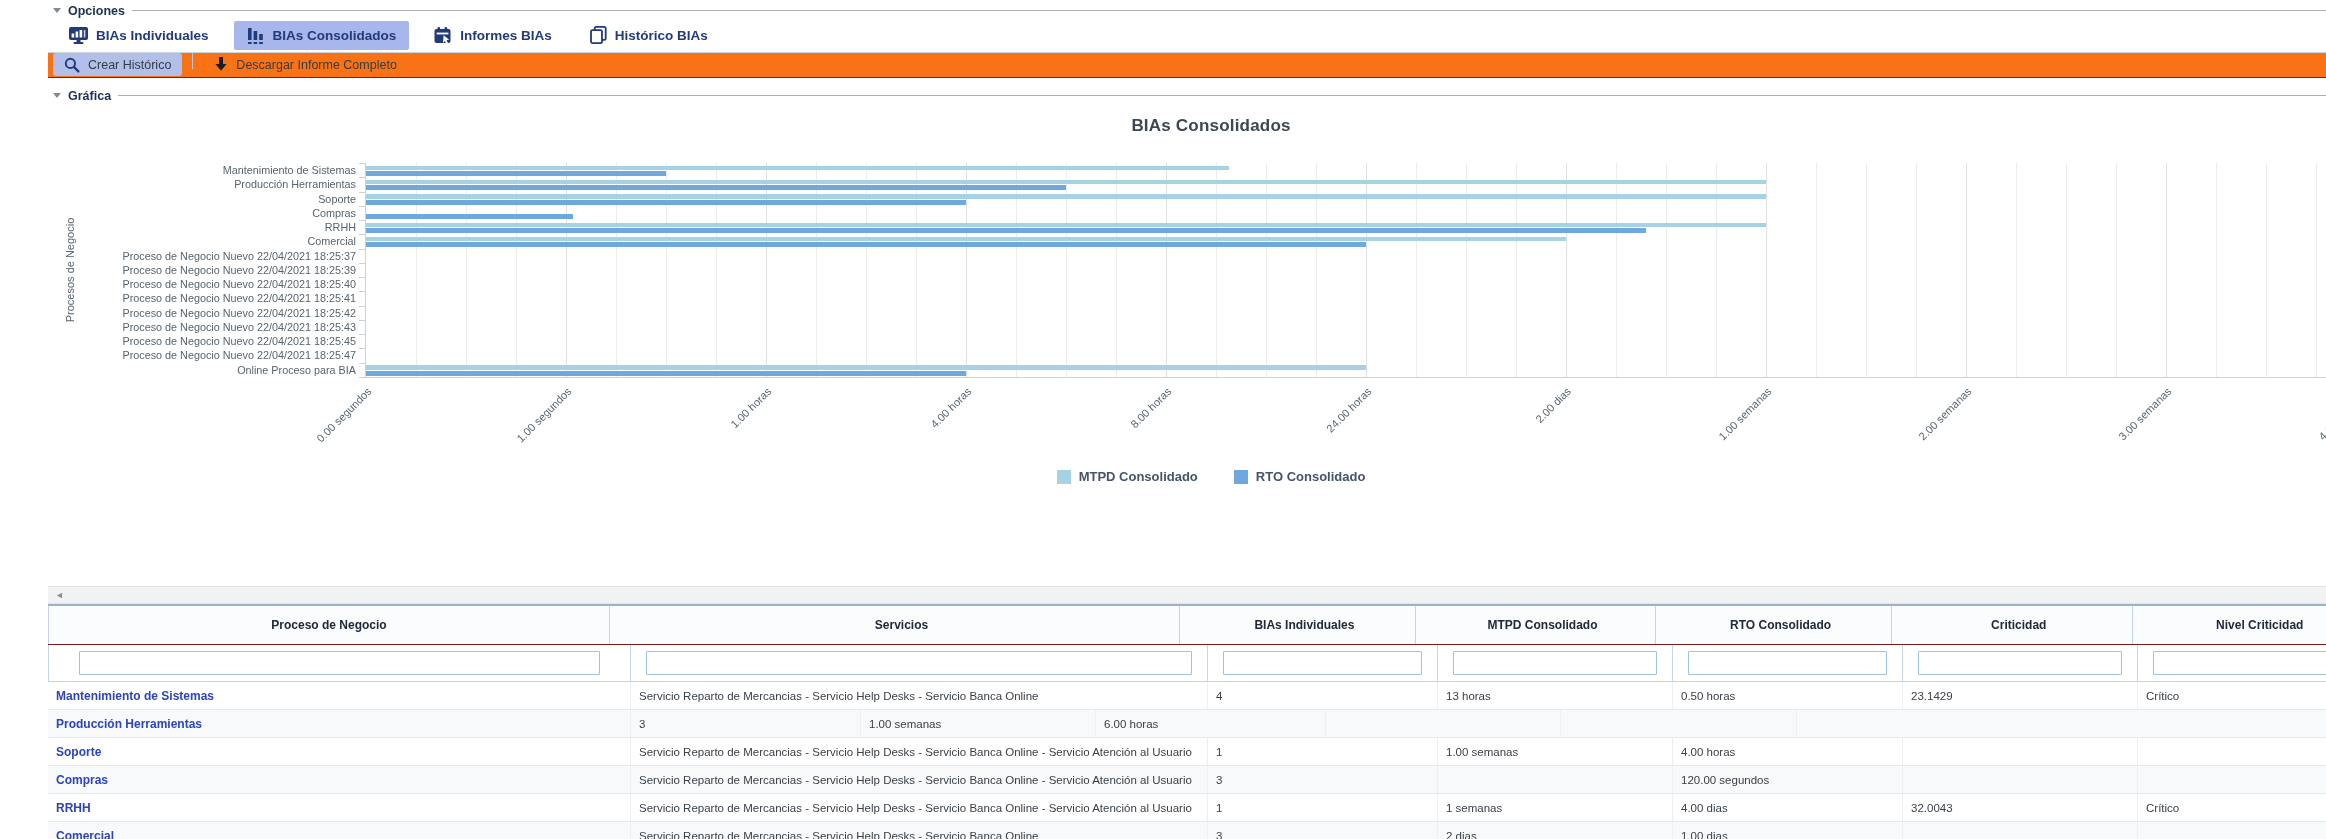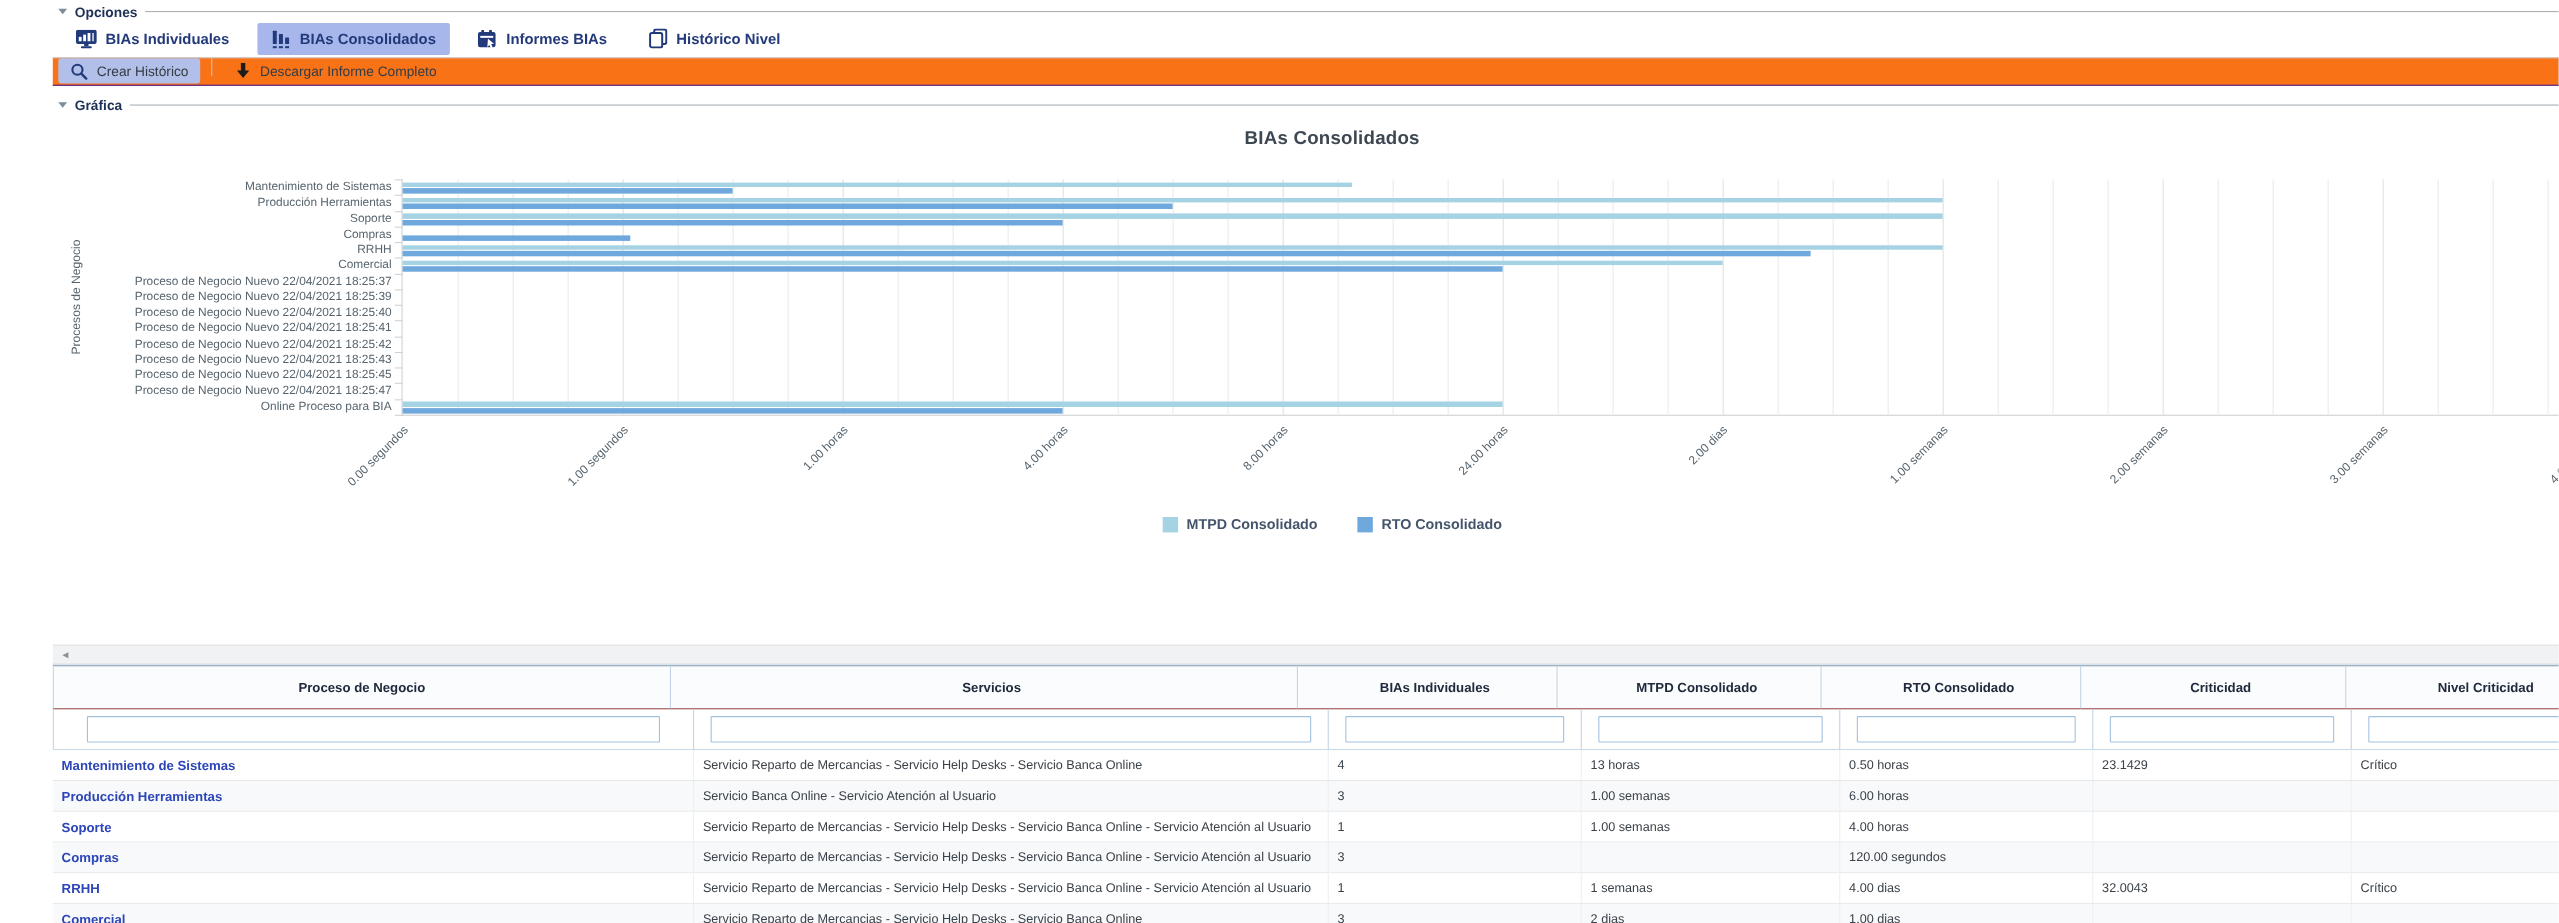--- a/index.html
+++ b/index.html
@@ -124,21 +124,21 @@
         </span>
         <span>Informes BIAs</span>
       </div>
       <div class="tab">
         <span class="tab-icon">
           <svg width="17" height="18" viewBox="0 0 17 18">
             <rect x="4.7" y="0.9" width="11" height="13" rx="1.6" fill="none" stroke="#22397a" stroke-width="1.8"></rect>
             <rect x="1" y="4.1" width="11" height="13" rx="1.6" fill="#fff" stroke="#22397a" stroke-width="1.8"></rect>
           </svg>
         </span>
-        <span>Histórico Nivel</span>
+        <span>Histórico BIAs</span>
       </div>
     </div>
 
   <div class="toolbar">
       <div class="tool active">
         <span class="tab-icon">
           <svg width="16" height="16" viewBox="0 0 16 16">
             <circle cx="6.4" cy="6.4" r="4.6" fill="none" stroke="#22397a" stroke-width="1.9"></circle>
             <line x1="9.9" y1="9.9" x2="14.4" y2="14.4" stroke="#22397a" stroke-width="2.2" stroke-linecap="round"></line>
           </svg>
@@ -326,21 +326,20 @@
           <div class="td link" style="width: 583px;">Mantenimiento de Sistemas</div>
           <div class="td" style="width: 577px;">Servicio Reparto de Mercancias - Servicio Help Desks - Servicio Banca Online</div>
           <div class="td" style="width: 230px;">4</div>
           <div class="td" style="width: 235px;">13 horas</div>
           <div class="td" style="width: 230px;">0.50 horas</div>
           <div class="td" style="width: 235px;">23.1429</div>
           <div class="td" style="width: 236px;">Crítico</div>
         </div>
         <div class="trow">
           <div class="td link" style="width: 583px;">Producción Herramientas</div>
-          <div class="td" style="width: 577px;">Servicio Banca Online - Servicio Atención al Usuario</div>
           <div class="td" style="width: 230px;">3</div>
           <div class="td" style="width: 235px;">1.00 semanas</div>
           <div class="td" style="width: 230px;">6.00 horas</div>
           <div class="td" style="width: 235px;"></div>
           <div class="td" style="width: 236px;"></div>
         </div>
         <div class="trow">
           <div class="td link" style="width: 583px;">Soporte</div>
           <div class="td" style="width: 577px;">Servicio Reparto de Mercancias - Servicio Help Desks - Servicio Banca Online - Servicio Atención al Usuario</div>
           <div class="td" style="width: 230px;">1</div>

